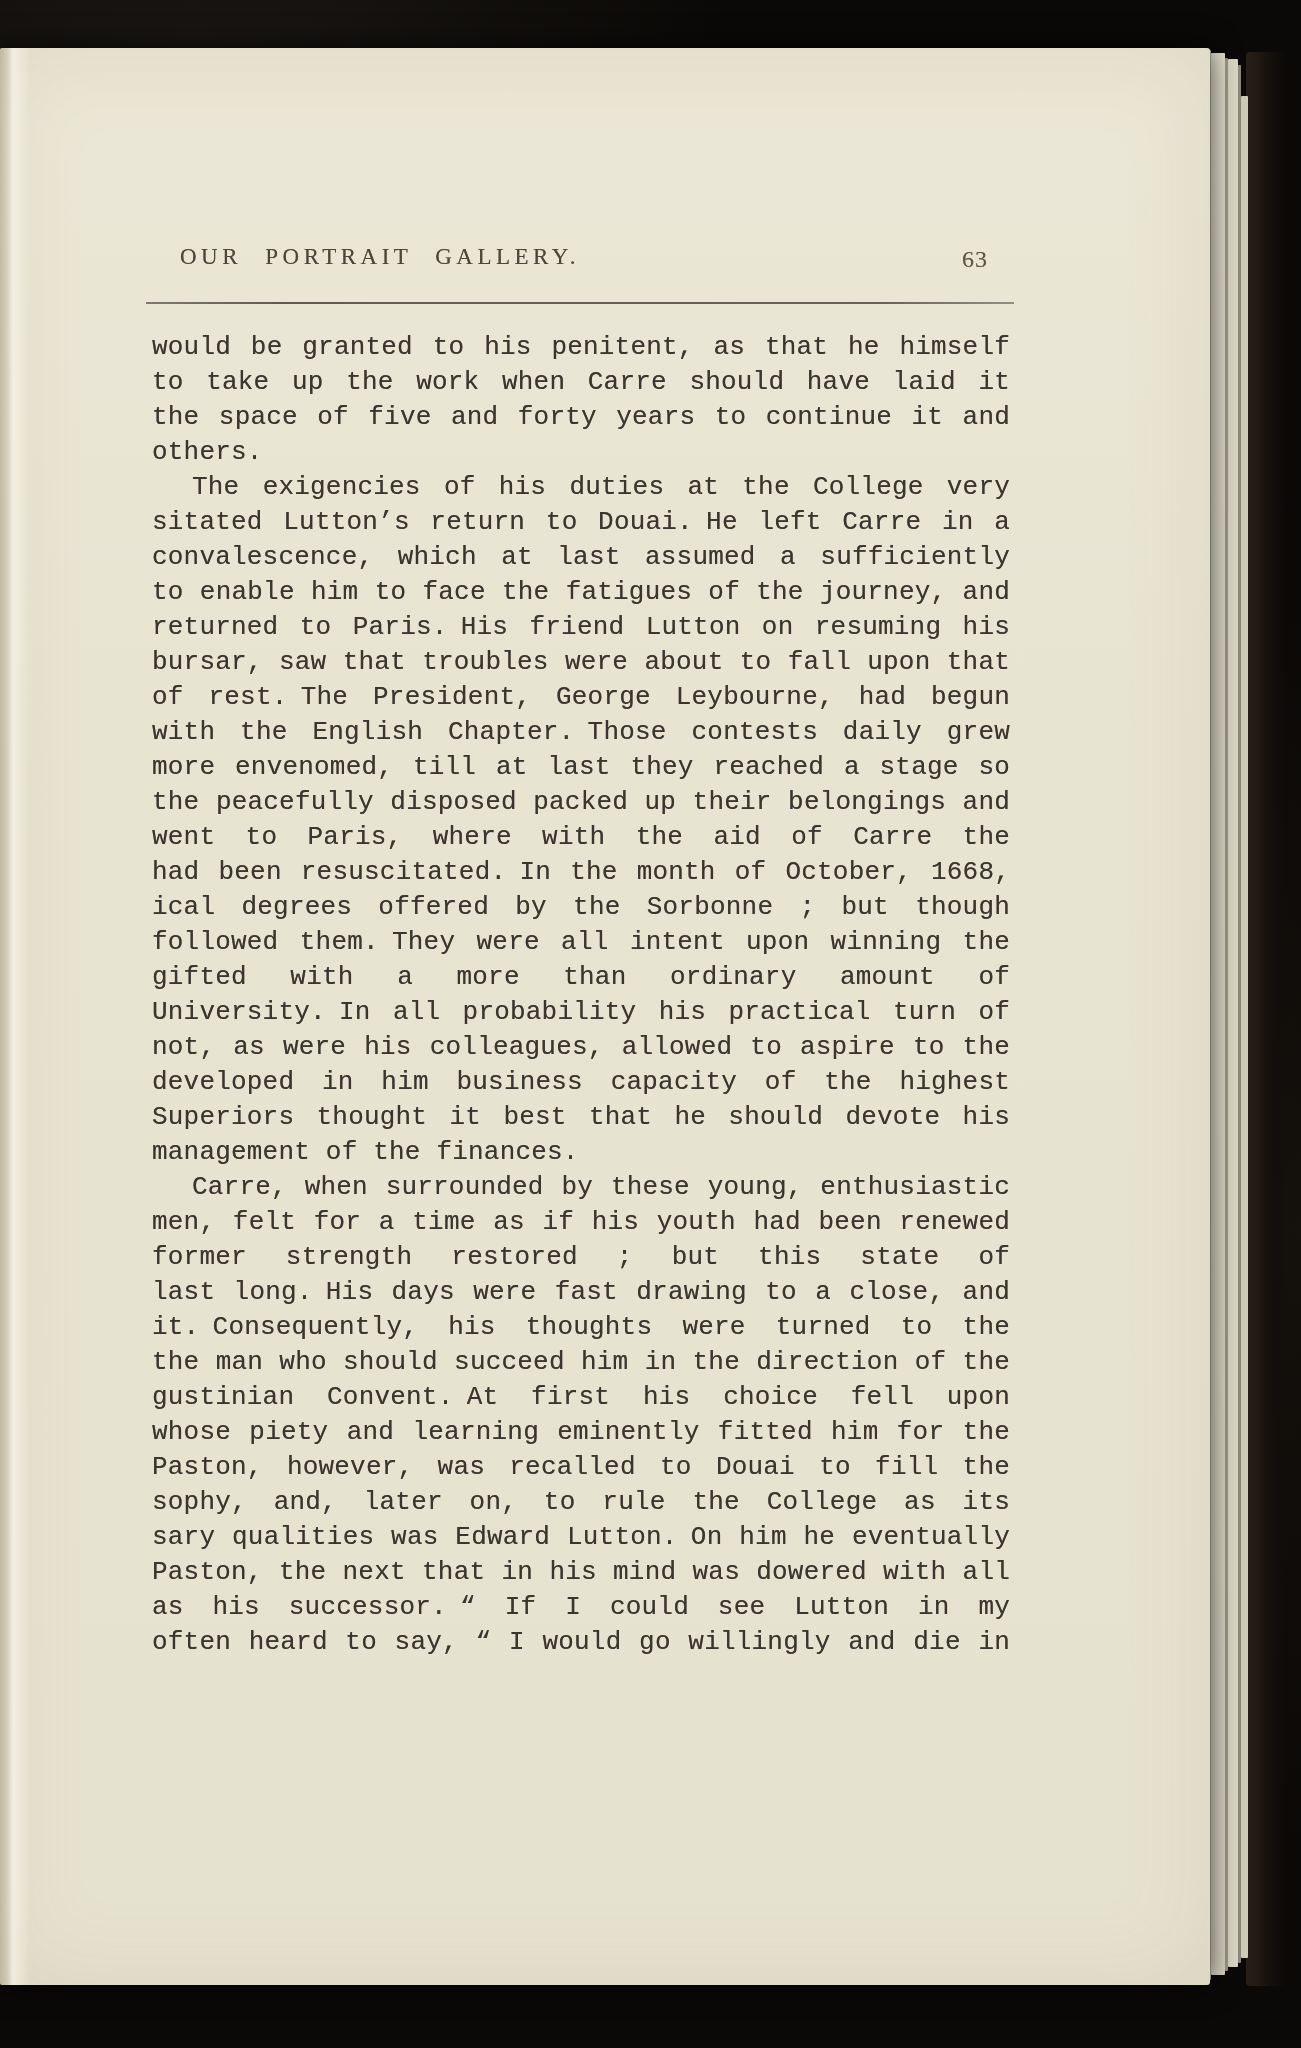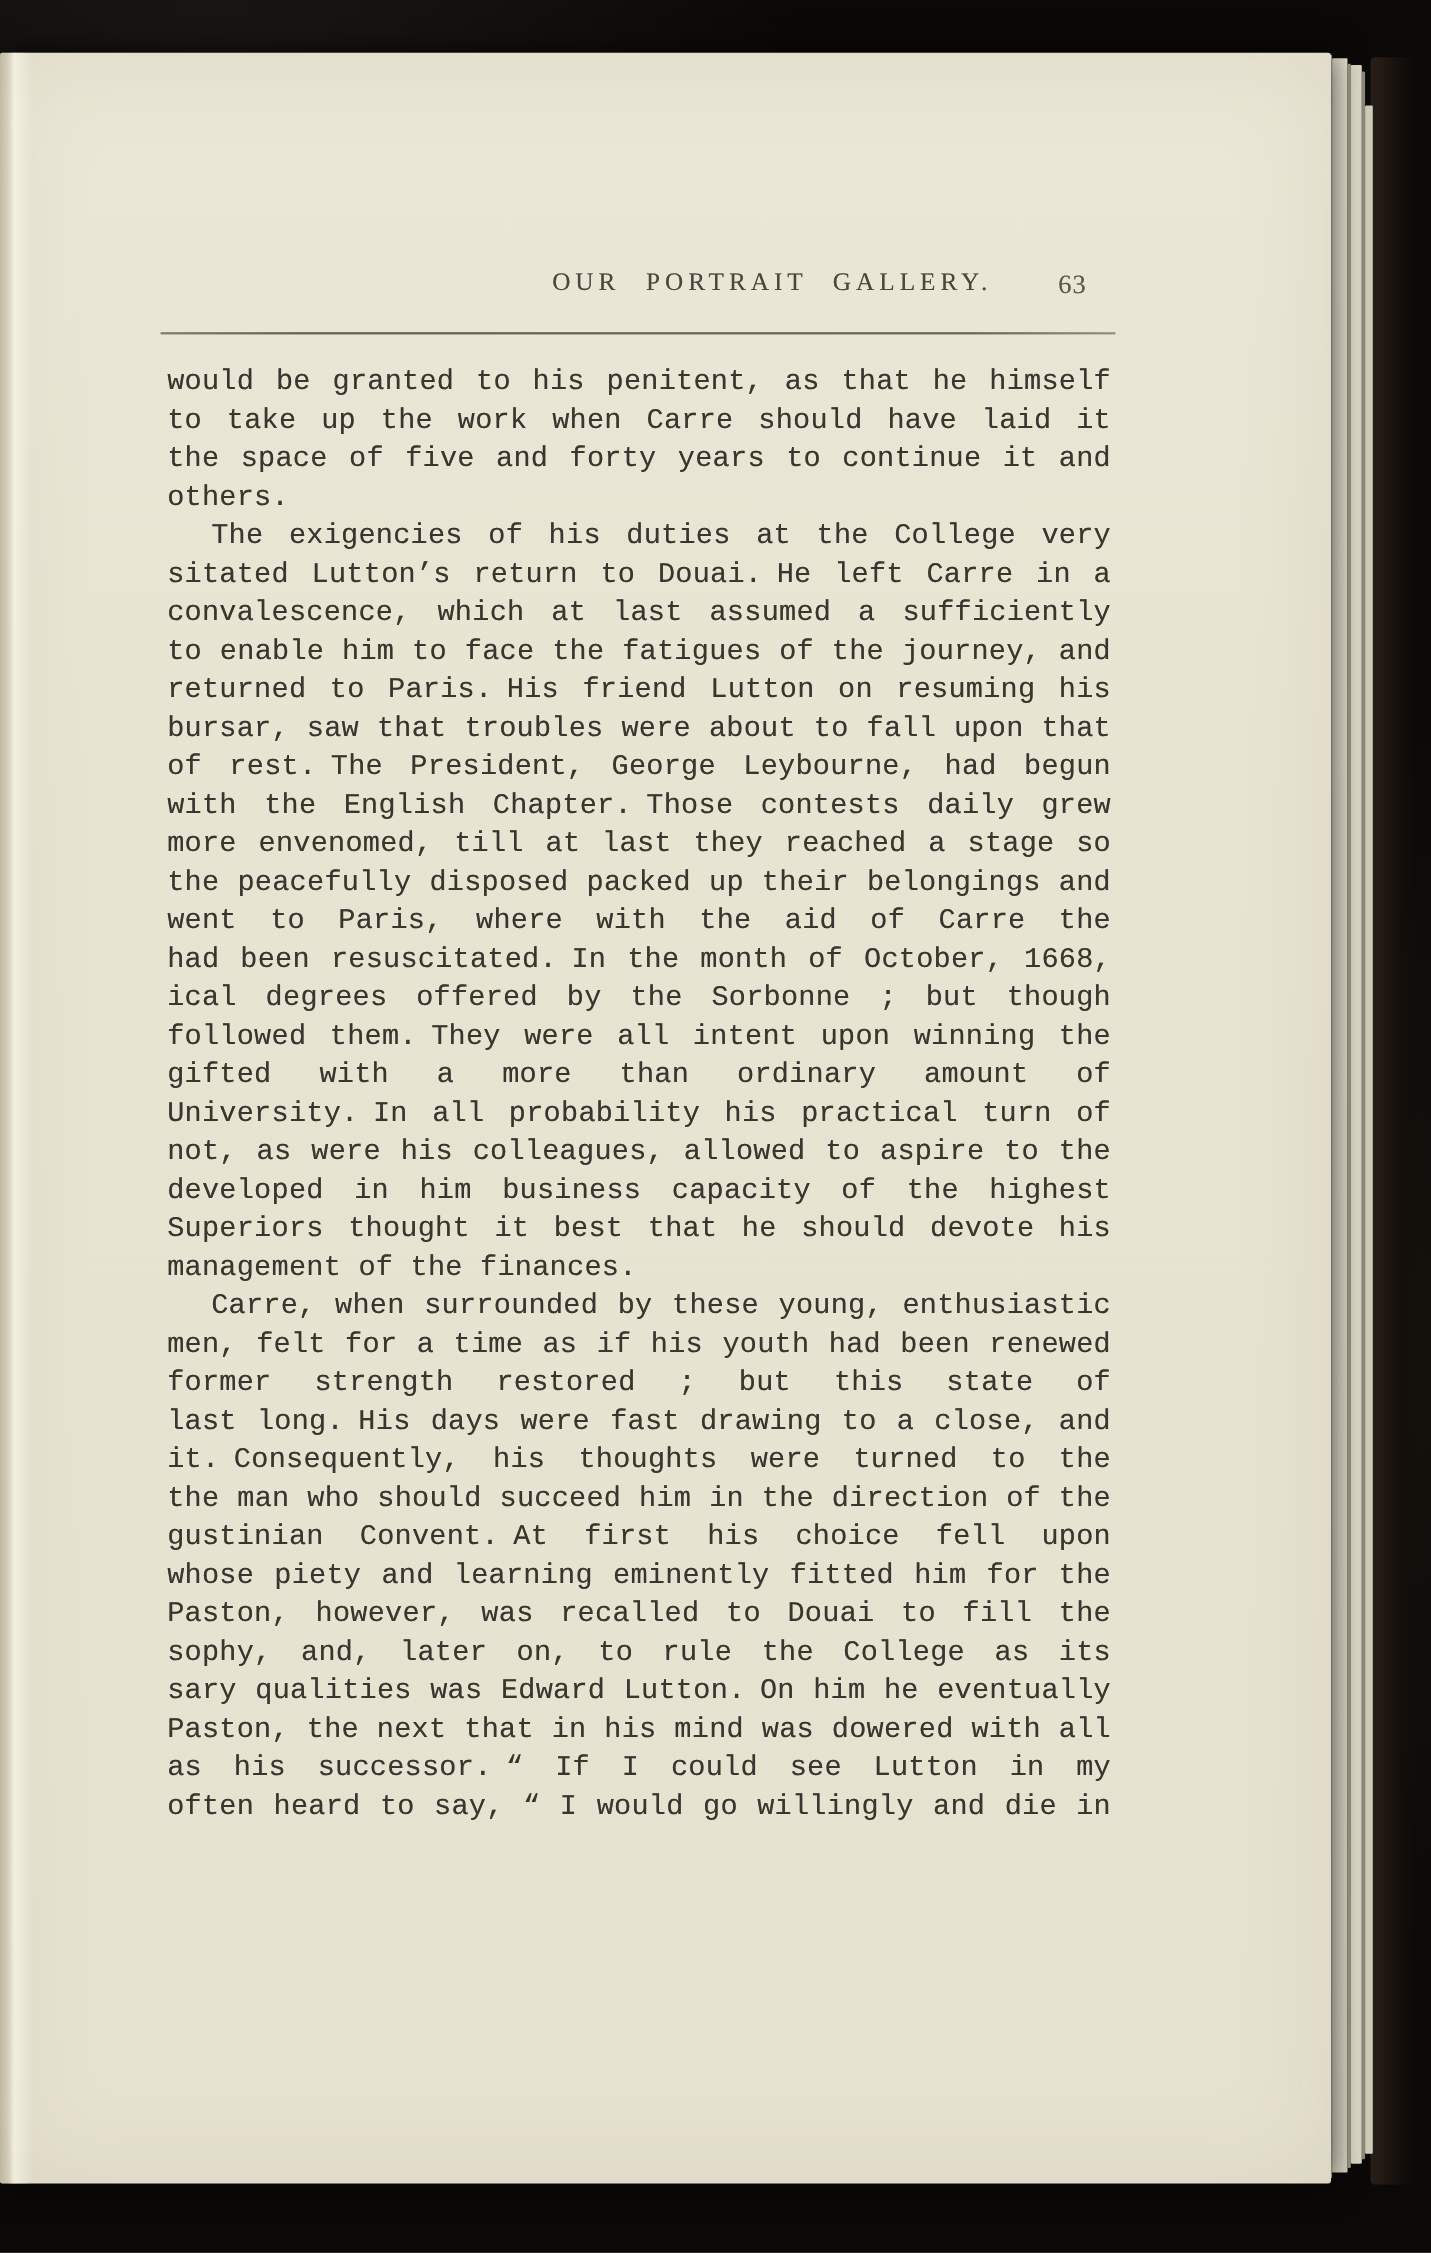--- a/index.html
+++ b/index.html
@@ -31,21 +31,21 @@
     position: absolute; left: 0; top: 0; width: 30px; height: 100%;
     background: linear-gradient(90deg,
       rgba(125,110,80,0.32) 0px,
       rgba(125,110,80,0.14) 7px,
       rgba(250,248,236,0.65) 13px,
       rgba(250,248,236,0.0) 30px);
     border-radius: 2px 0 0 2px;
   }
   .header-row {
     position: absolute; left: 180px; top: 196px; width: 722px; height: 34px;
-    text-align: right;
+    text-align: left;
   }
   .running-title {
     font-size: 23px; color: #4d463d;
     letter-spacing: 4.5px; word-spacing: 13px;
     text-shadow: 0 0 0.6px rgba(77,70,61,0.55);
   }
   .page-number {
     position: absolute; left: 962px; top: 198px; width: 48px;
     font-size: 24px; color: #5d5748; letter-spacing: 1px;
     text-shadow: 0 0 0.6px rgba(93,87,72,0.5);

